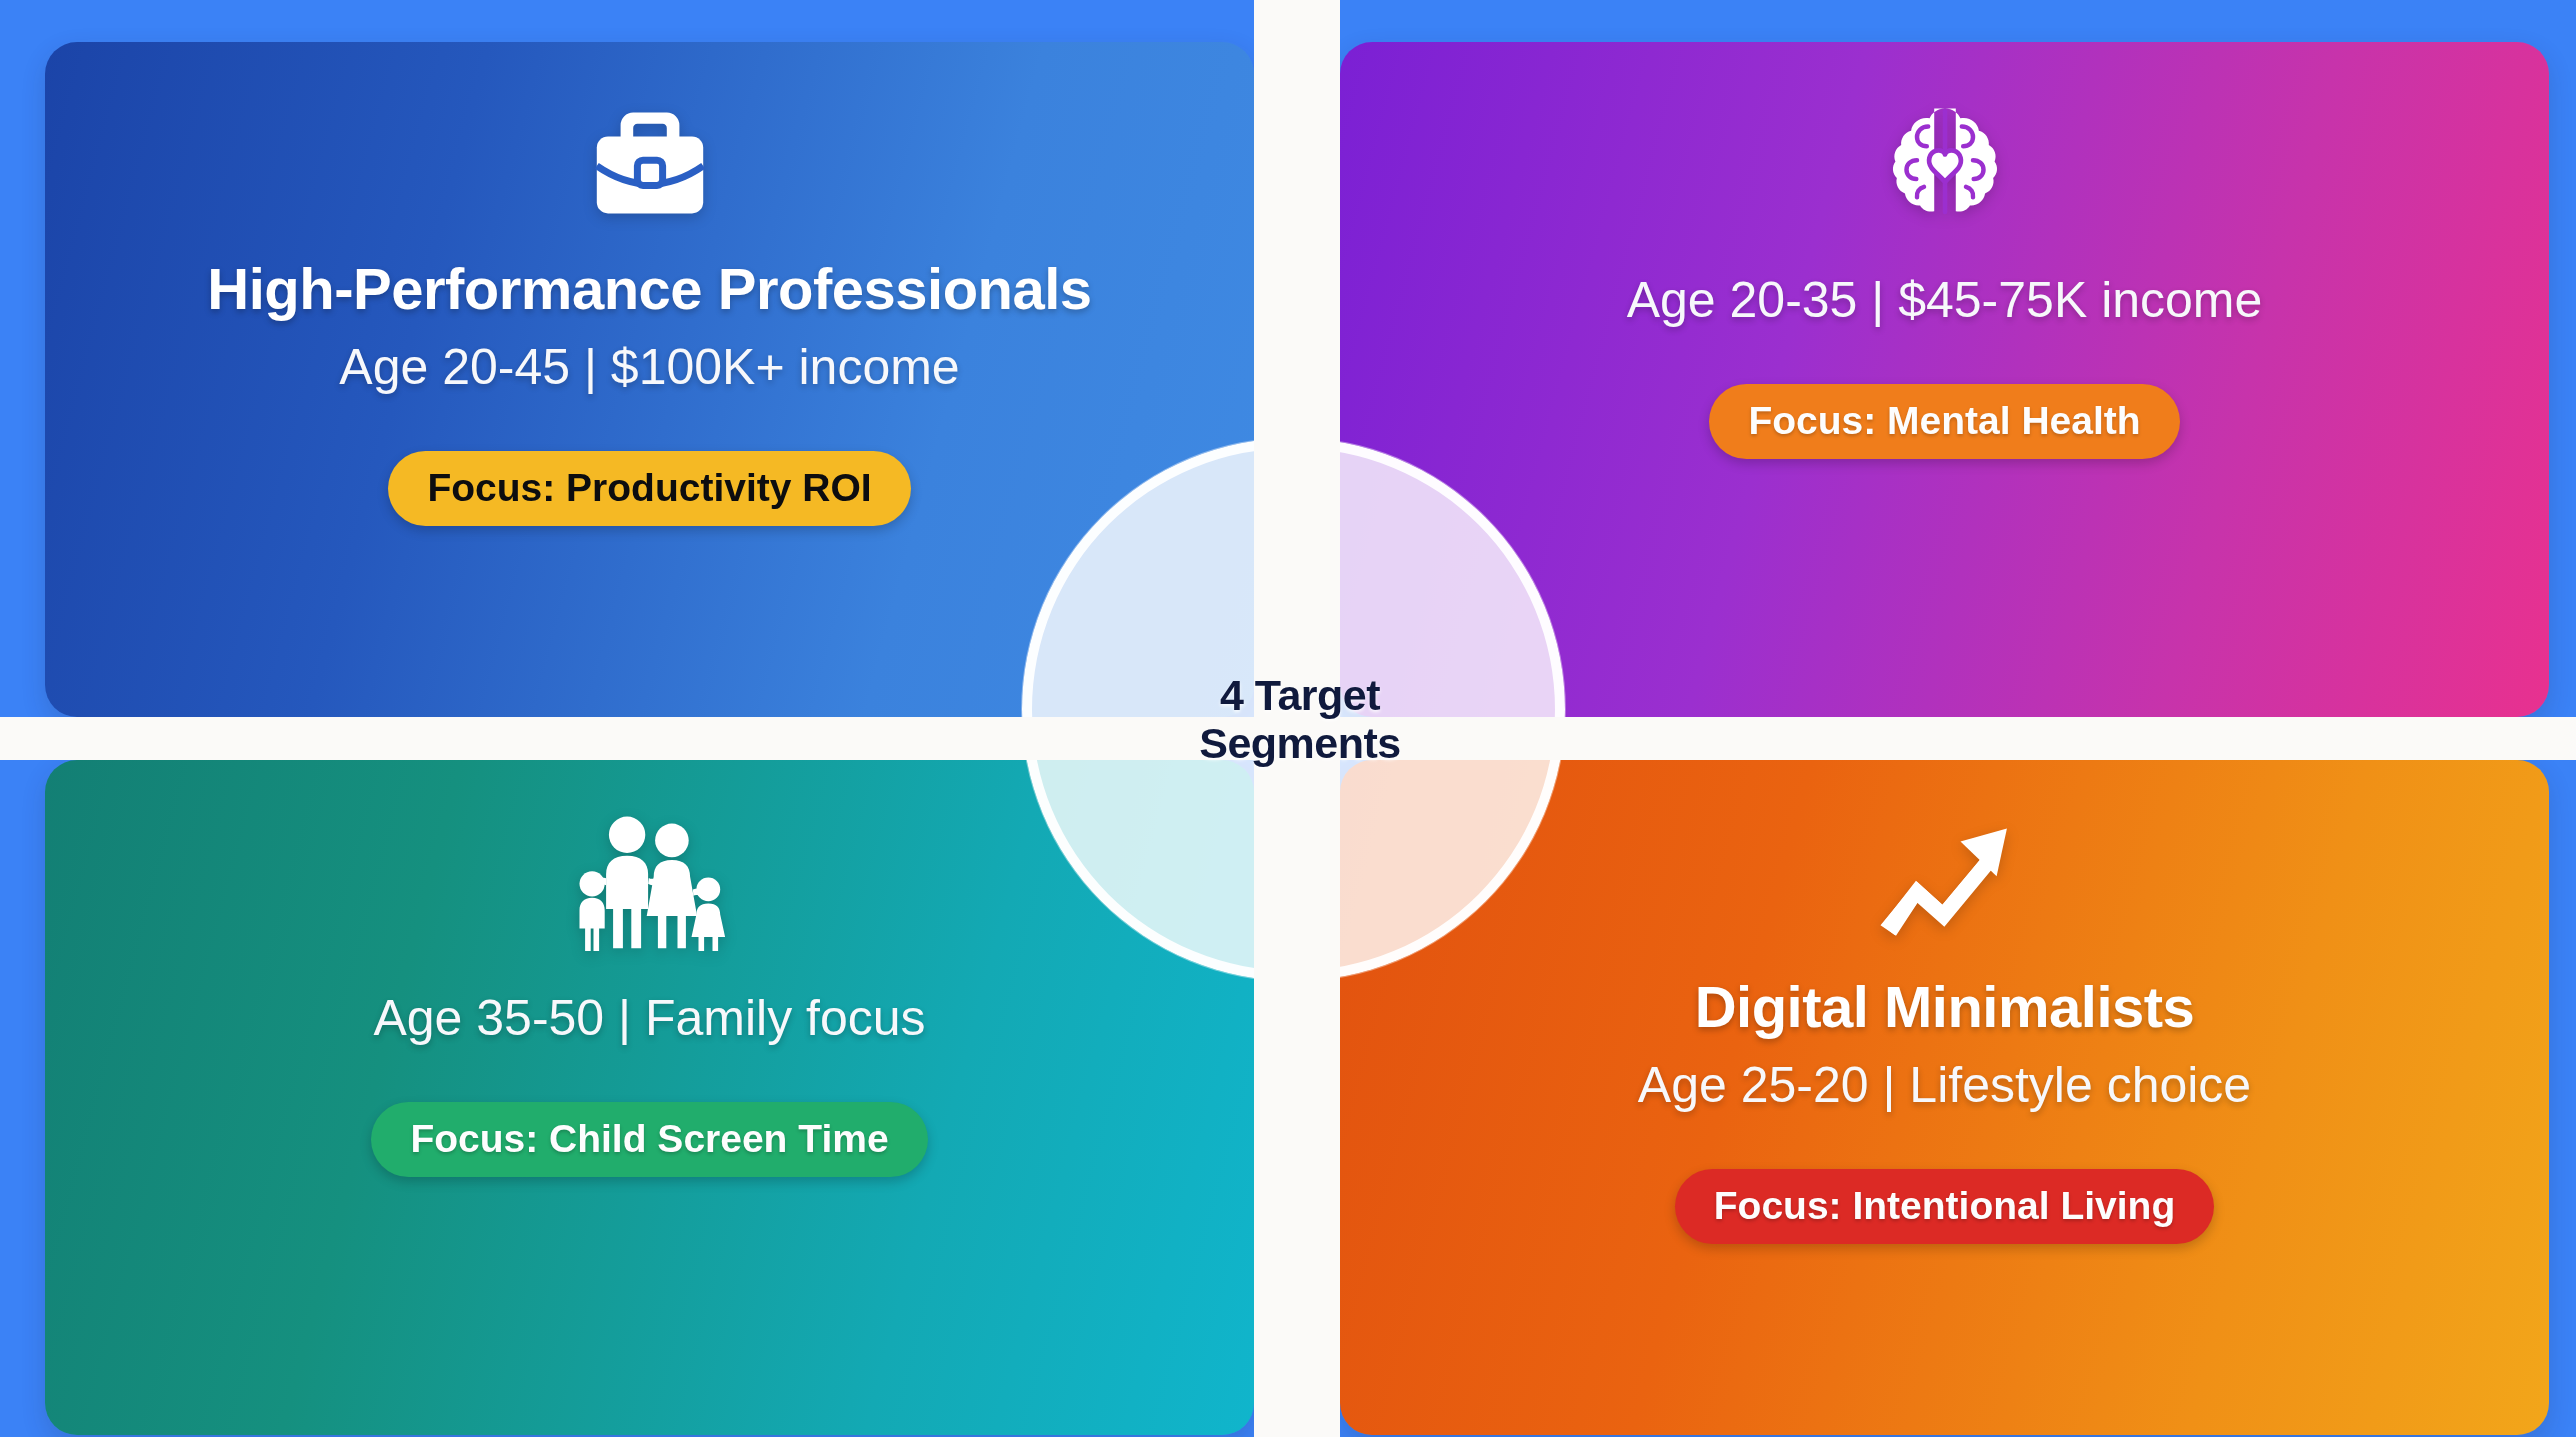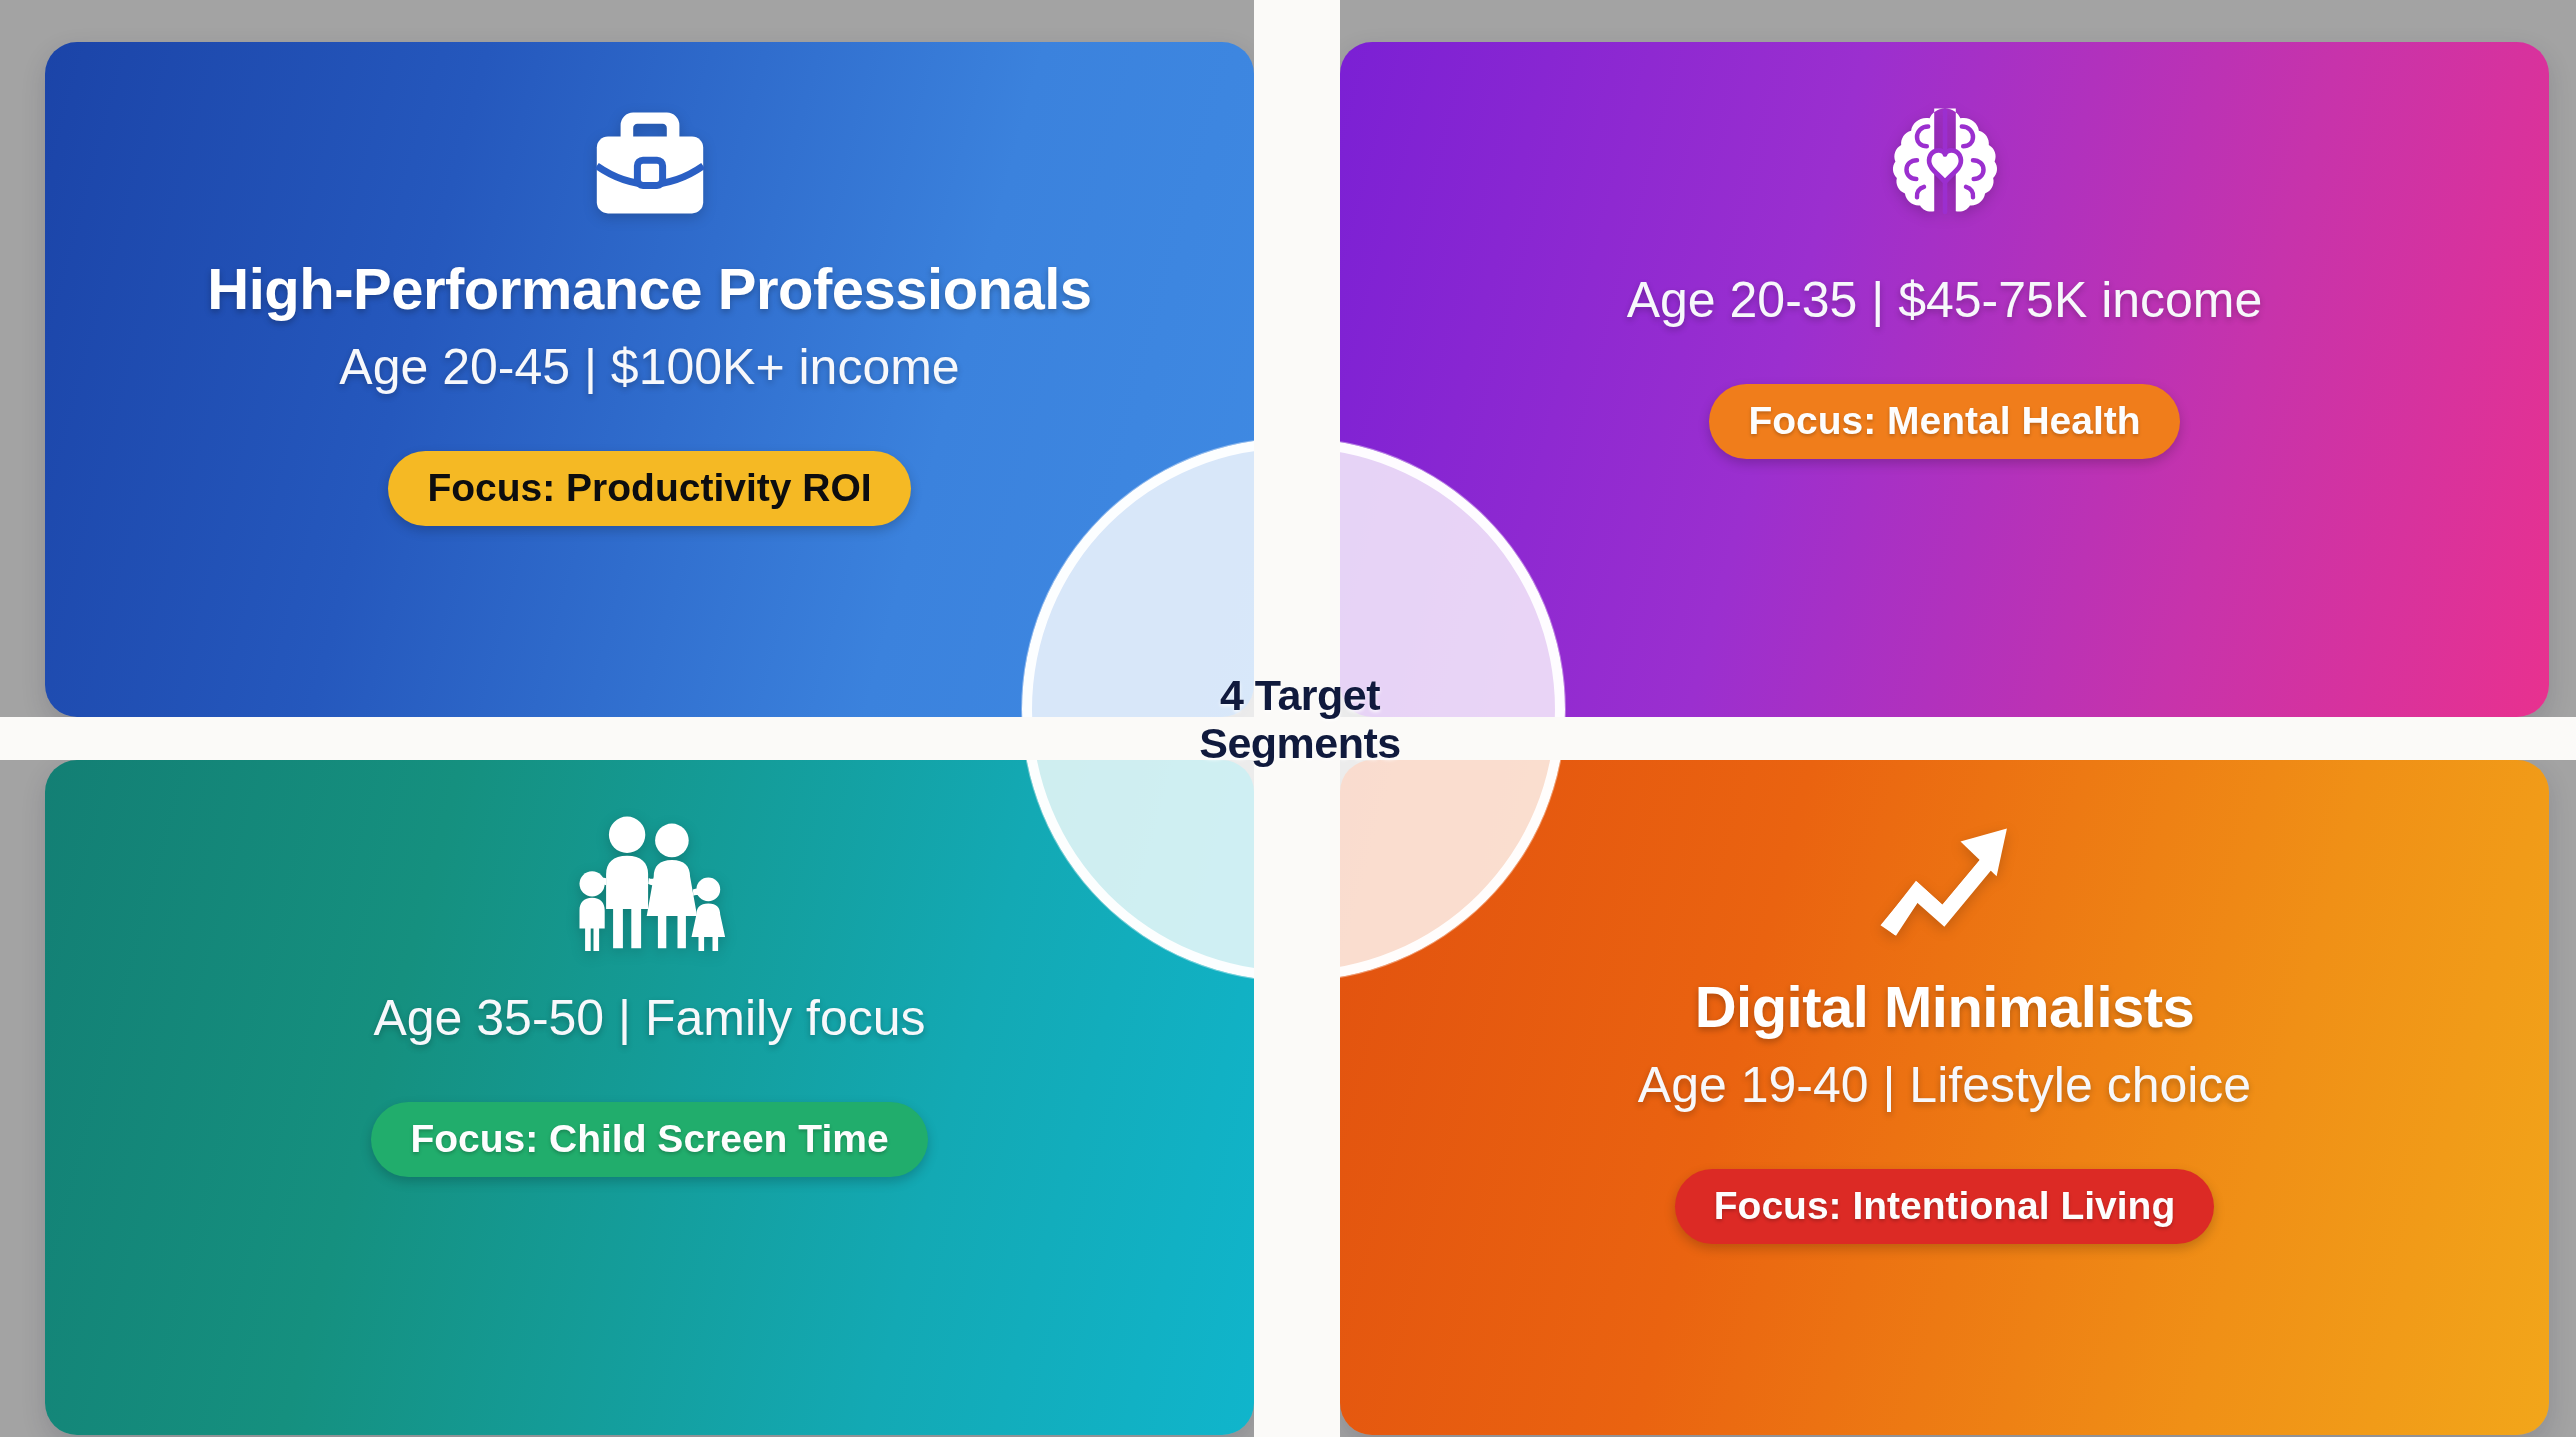--- a/index.html
+++ b/index.html
@@ -13,21 +13,21 @@
 
   body {
     background: #fbfaf8;
     font-family: "Liberation Sans", sans-serif;
   }
 
   #infographic {
     position: relative;
     width: 2576px;
     height: 1438px;
-    background: #a3a3a3;
+    background: #3b82f6;
   }
 
   
   .card {
     position: absolute;
     width: 1209px;
     height: 675px;
     border-radius: 32px;
     overflow: hidden;
     display: flex;
@@ -245,21 +245,21 @@
   <div class="card pos-br grad-orange">
     <div class="card-inner">
       <div class="icon-wrap">
         <svg width="150" height="129" viewBox="0 0 116 100">
           <path fill="#ffffff" d="M8 84 L36 50 L56 68 L86 32 L73 21 L104 11 L98 44 L86 33 L86 33 L58 84 L37 66 L20 92 Z"></path>
           <path fill="#ffffff" d="M9 83.5 L35.5 49.5 L56 68 L87.5 30.5 L96.5 38 L57.5 85 L36.5 66.5 L19 91.5 Z"></path>
           <path fill="#ffffff" d="M70 19 L106 9 L98 46 Z"></path>
         </svg>
       </div>
       <div class="card-title">Digital Minimalists</div>
-      <div class="card-sub">Age 19-40 | Lifestyle choice</div>
+      <div class="card-sub">Age 25-20 | Lifestyle choice</div>
       <div class="badge badge-red">Focus: Intentional Living</div>
     </div>
   </div>
 
   <div id="hub">
     <div id="hub-circle"></div>
   </div>
 
   <div id="gutter-v"></div>
   <div id="gutter-h"></div>

